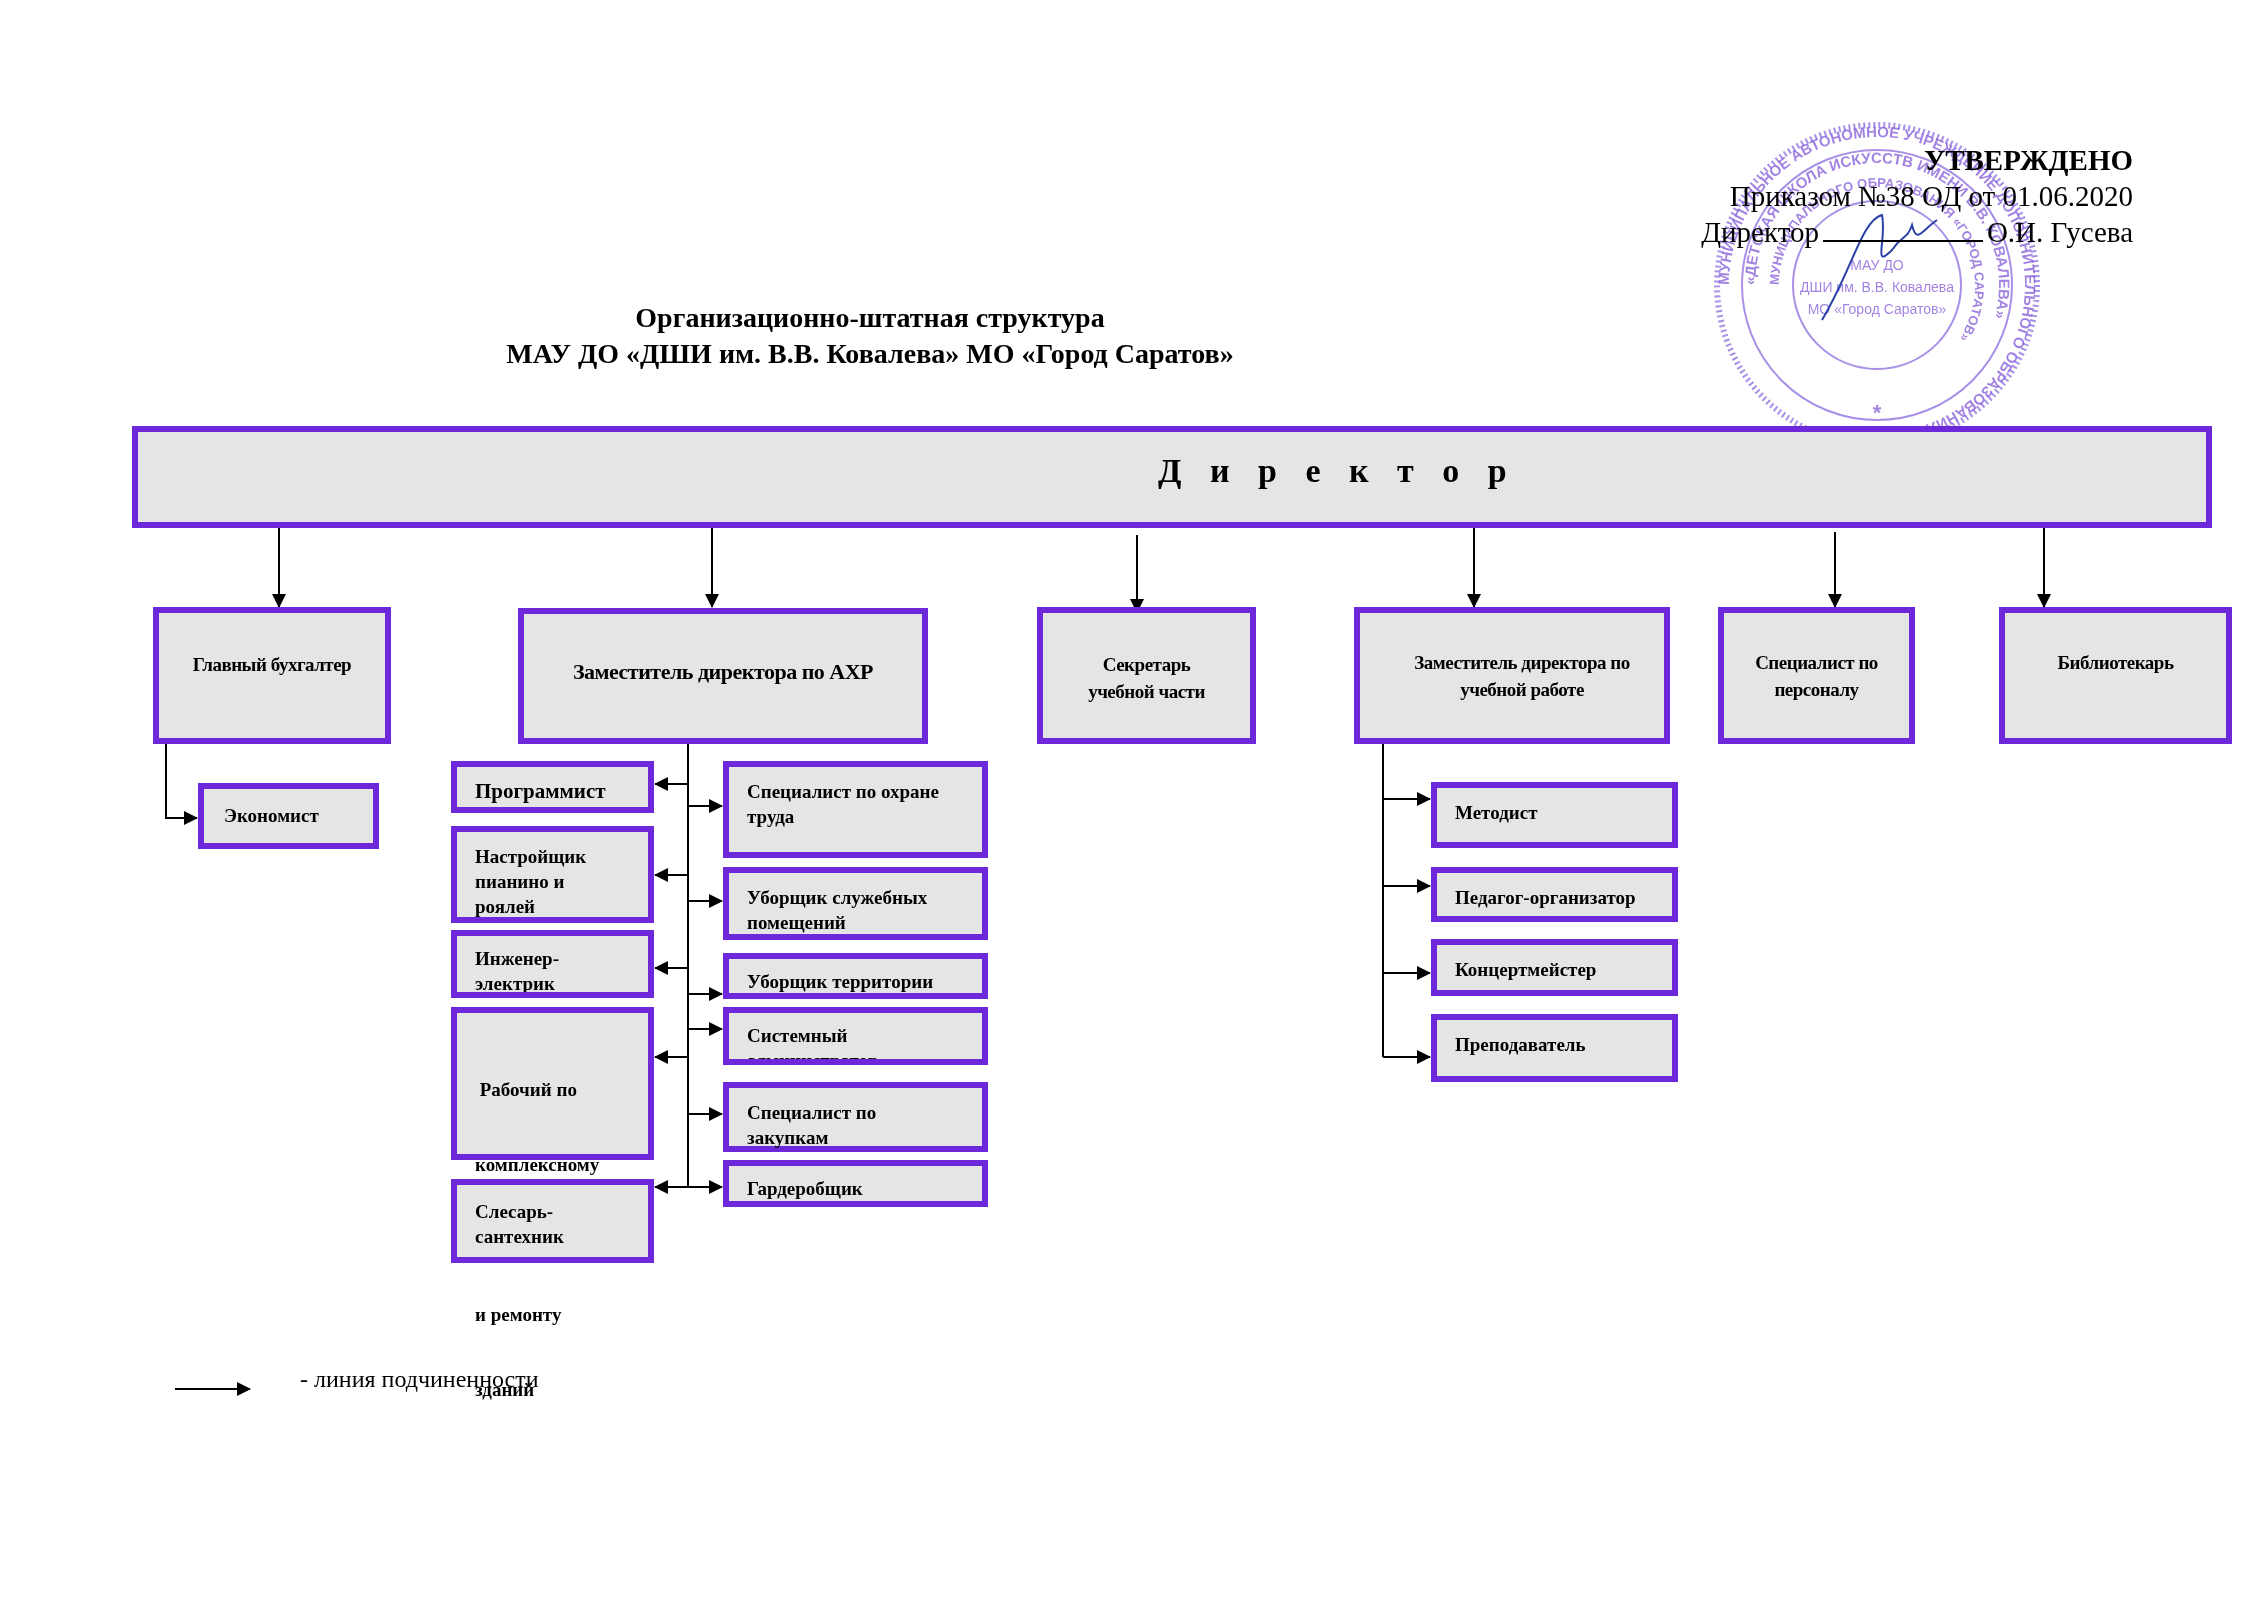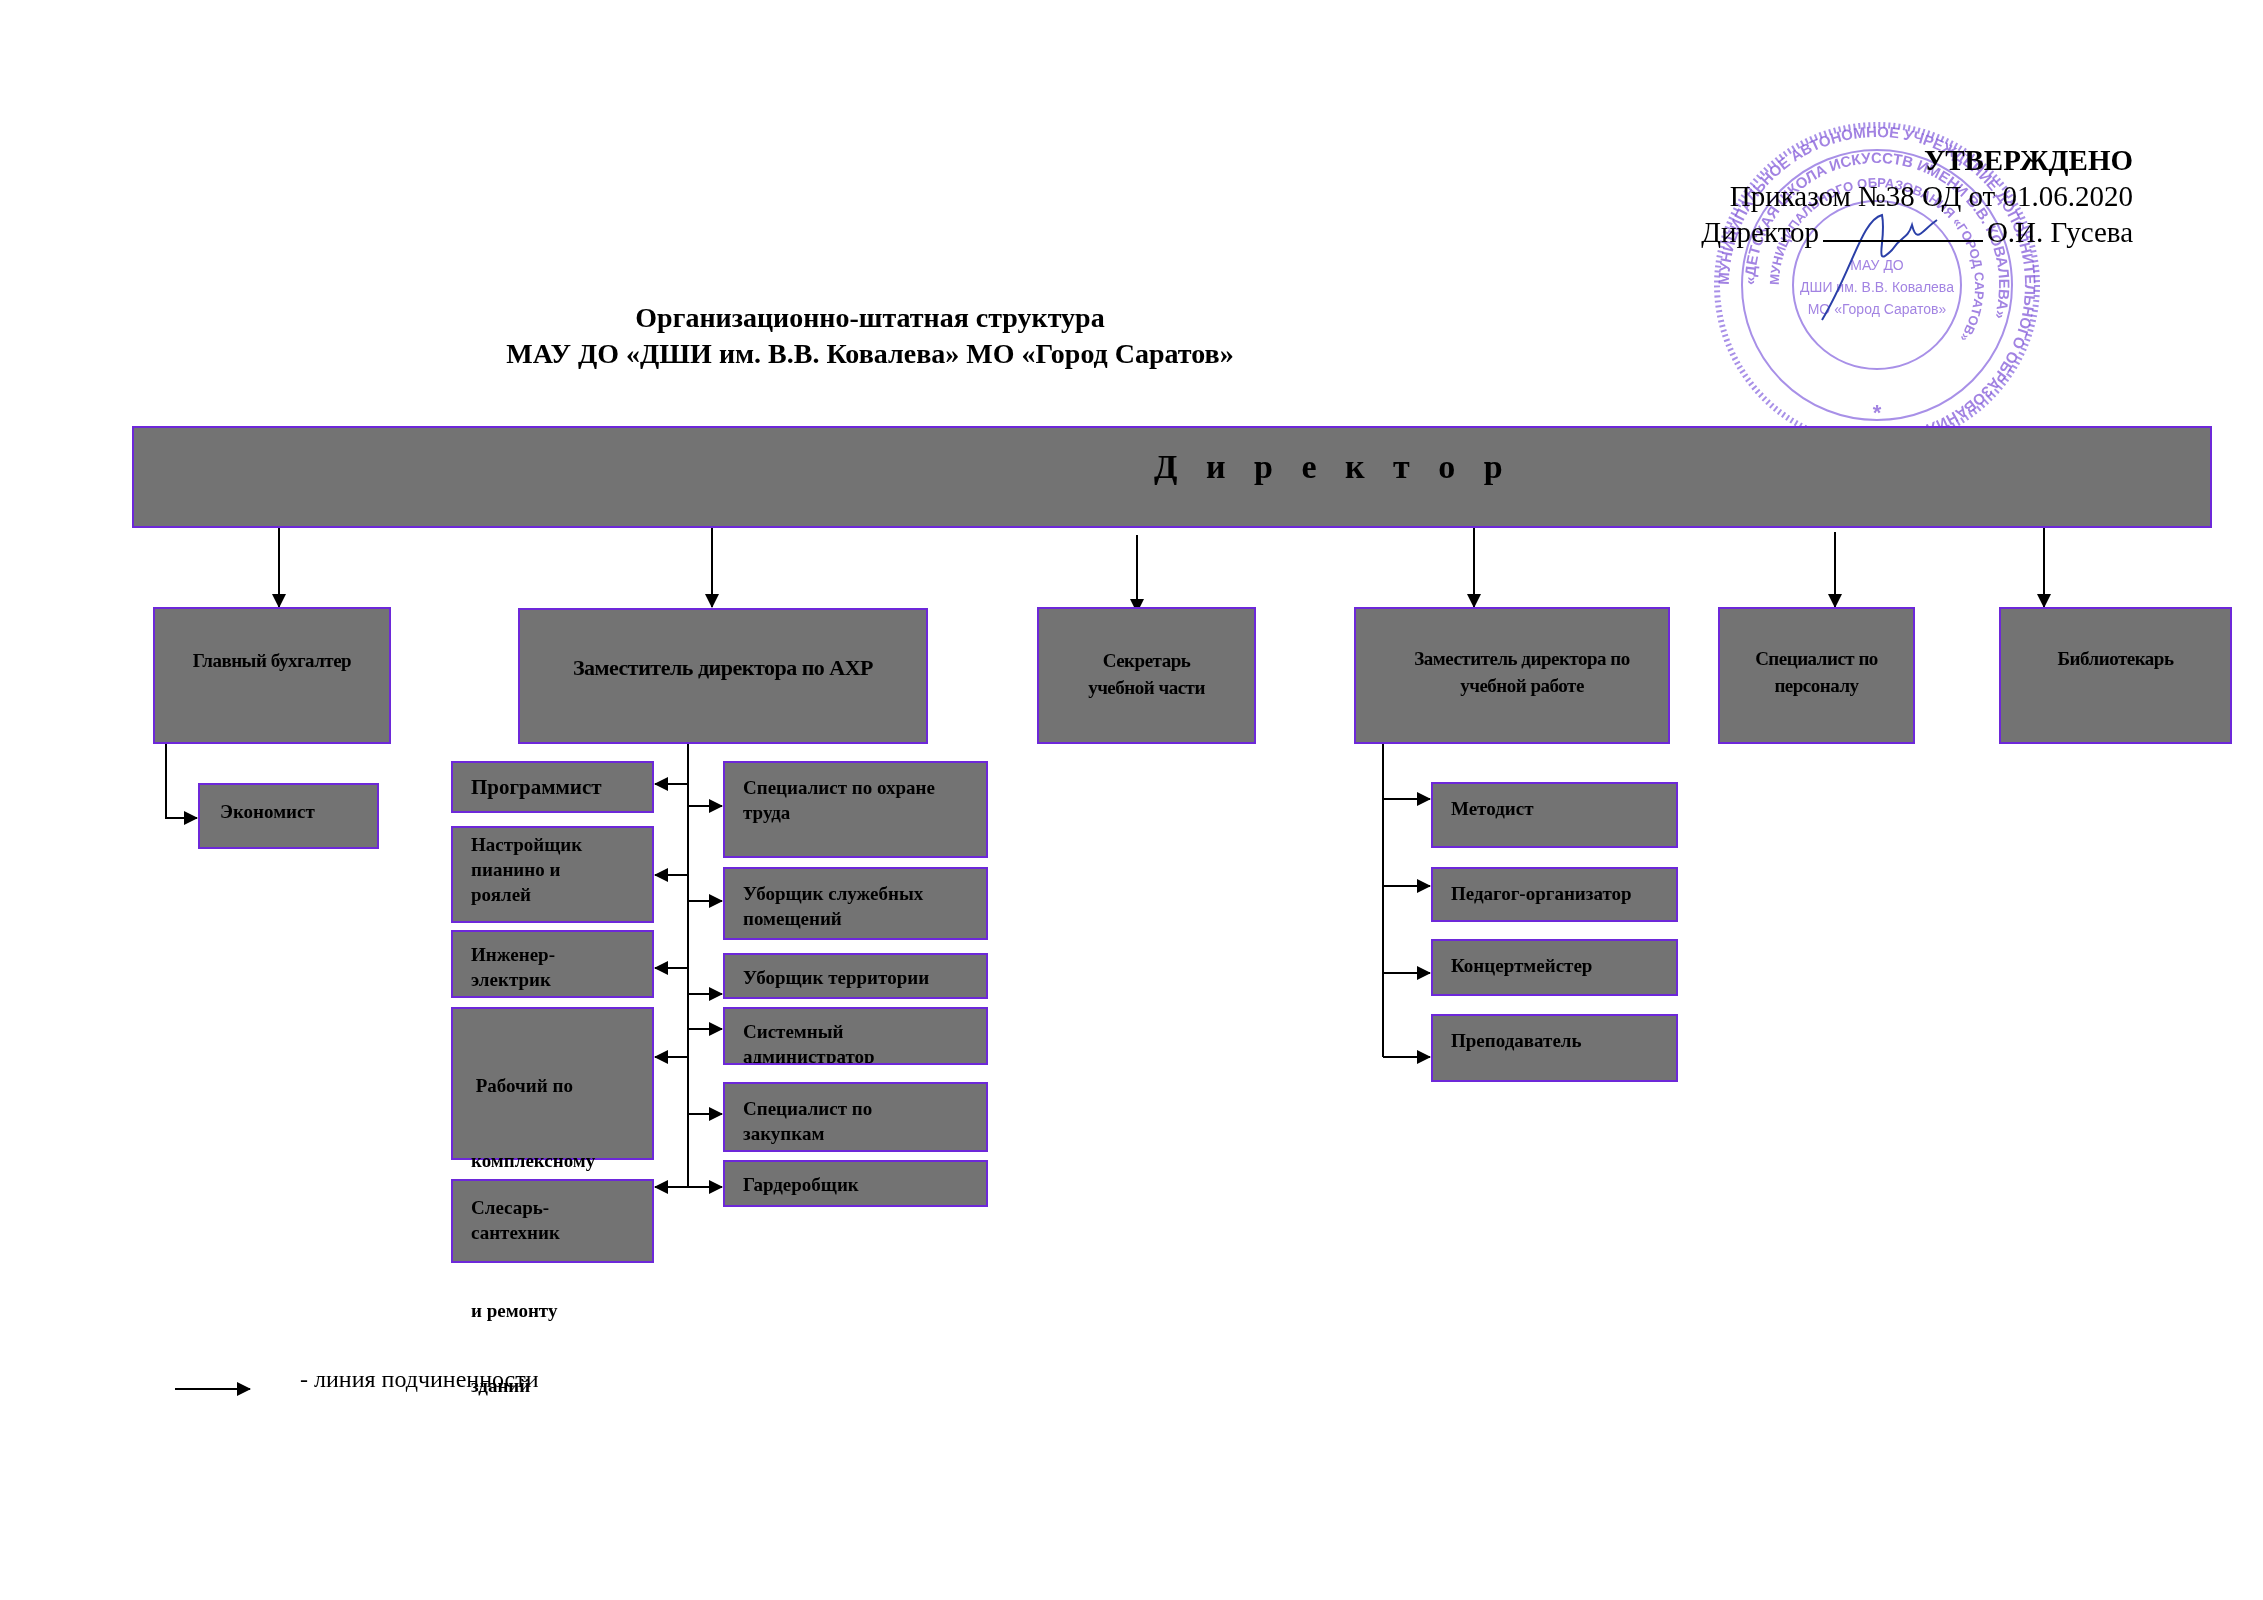--- a/index.html
+++ b/index.html
@@ -1,18 +1,18 @@
 <!DOCTYPE html>
 <html><head>
   <meta charset="utf-8">
   <style>
     html, body { margin: 0; padding: 0; background: #ffffff; }
     body { width: 2263px; height: 1600px; position: relative; overflow: hidden; font-family: "Liberation Serif", serif; color: #000; }
     .abs { position: absolute; }
-    .box { position: absolute; border: 2px solid #6d28d9; background: #737373; box-sizing: border-box; }
+    .box { position: absolute; border: 6px solid #6d28d9; background: #e5e5e5; box-sizing: border-box; }
     .serif-cond { font-family: "Liberation Serif", serif; font-weight: bold; letter-spacing: -0.5px; }
     .lvl1 { font-size: 19px; text-align: center; line-height: 27px; padding-top: 38px; }
     .lvl2 { font-size: 19px; line-height: 25px; padding: 14px 0 0 18px; font-weight: bold; font-family: "Liberation Serif", serif; }
     .approval { right: 130px; top: 142px; text-align: right; font-size: 29px; line-height: 36px; }
     .approval .title { font-weight: bold; }
     .sig-line { display: inline-block; width: 160px; border-bottom: 2px solid #000; height: 26px; vertical-align: baseline; margin: 0 4px; }
     .doc-title { left: 0; width: 1740px; top: 300px; text-align: center; font-size: 28px; line-height: 36px; font-weight: bold; }
     .director { left: 132px; top: 426px; width: 2080px; height: 102px; }
     .director span { position: absolute; left: 1020px; top: 20px; font-size: 34px; font-weight: bold; letter-spacing: 10px; }
     svg.lines { position: absolute; left: 0; top: 0; }
@@ -129,21 +129,21 @@
   <div>Библиотекарь</div>
 </div>
 
 <div class="box lvl2" style="left:198px;top:783px;width:181px;height:66px;padding-left:20px;font-family:'Liberation Serif',serif;">
   <div>Экономист</div>
 </div>
 
 <div class="box lvl2" style="left:451px;top:761px;width:203px;height:52px;font-size:21px;padding-top:12px;">
   <div>Программист</div>
 </div>
-<div class="box lvl2" style="left:451px;top:826px;width:203px;height:97px;padding-top:4px;">
+<div class="box lvl2" style="left:451px;top:826px;width:203px;height:97px;padding-top:12px;">
   <div>Настройщик</div>
   <div>пианино и</div>
   <div>роялей</div>
 </div>
 <div class="box lvl2" style="left:451px;top:930px;width:203px;height:68px;padding-top:10px;overflow:hidden;">
   <div>Инженер-</div>
   <div>электрик</div>
 </div>
 <div class="box lvl2" style="left:451px;top:1007px;width:203px;height:153px;padding-top:14px;white-space:pre;">
   <div> Рабочий по</div>

